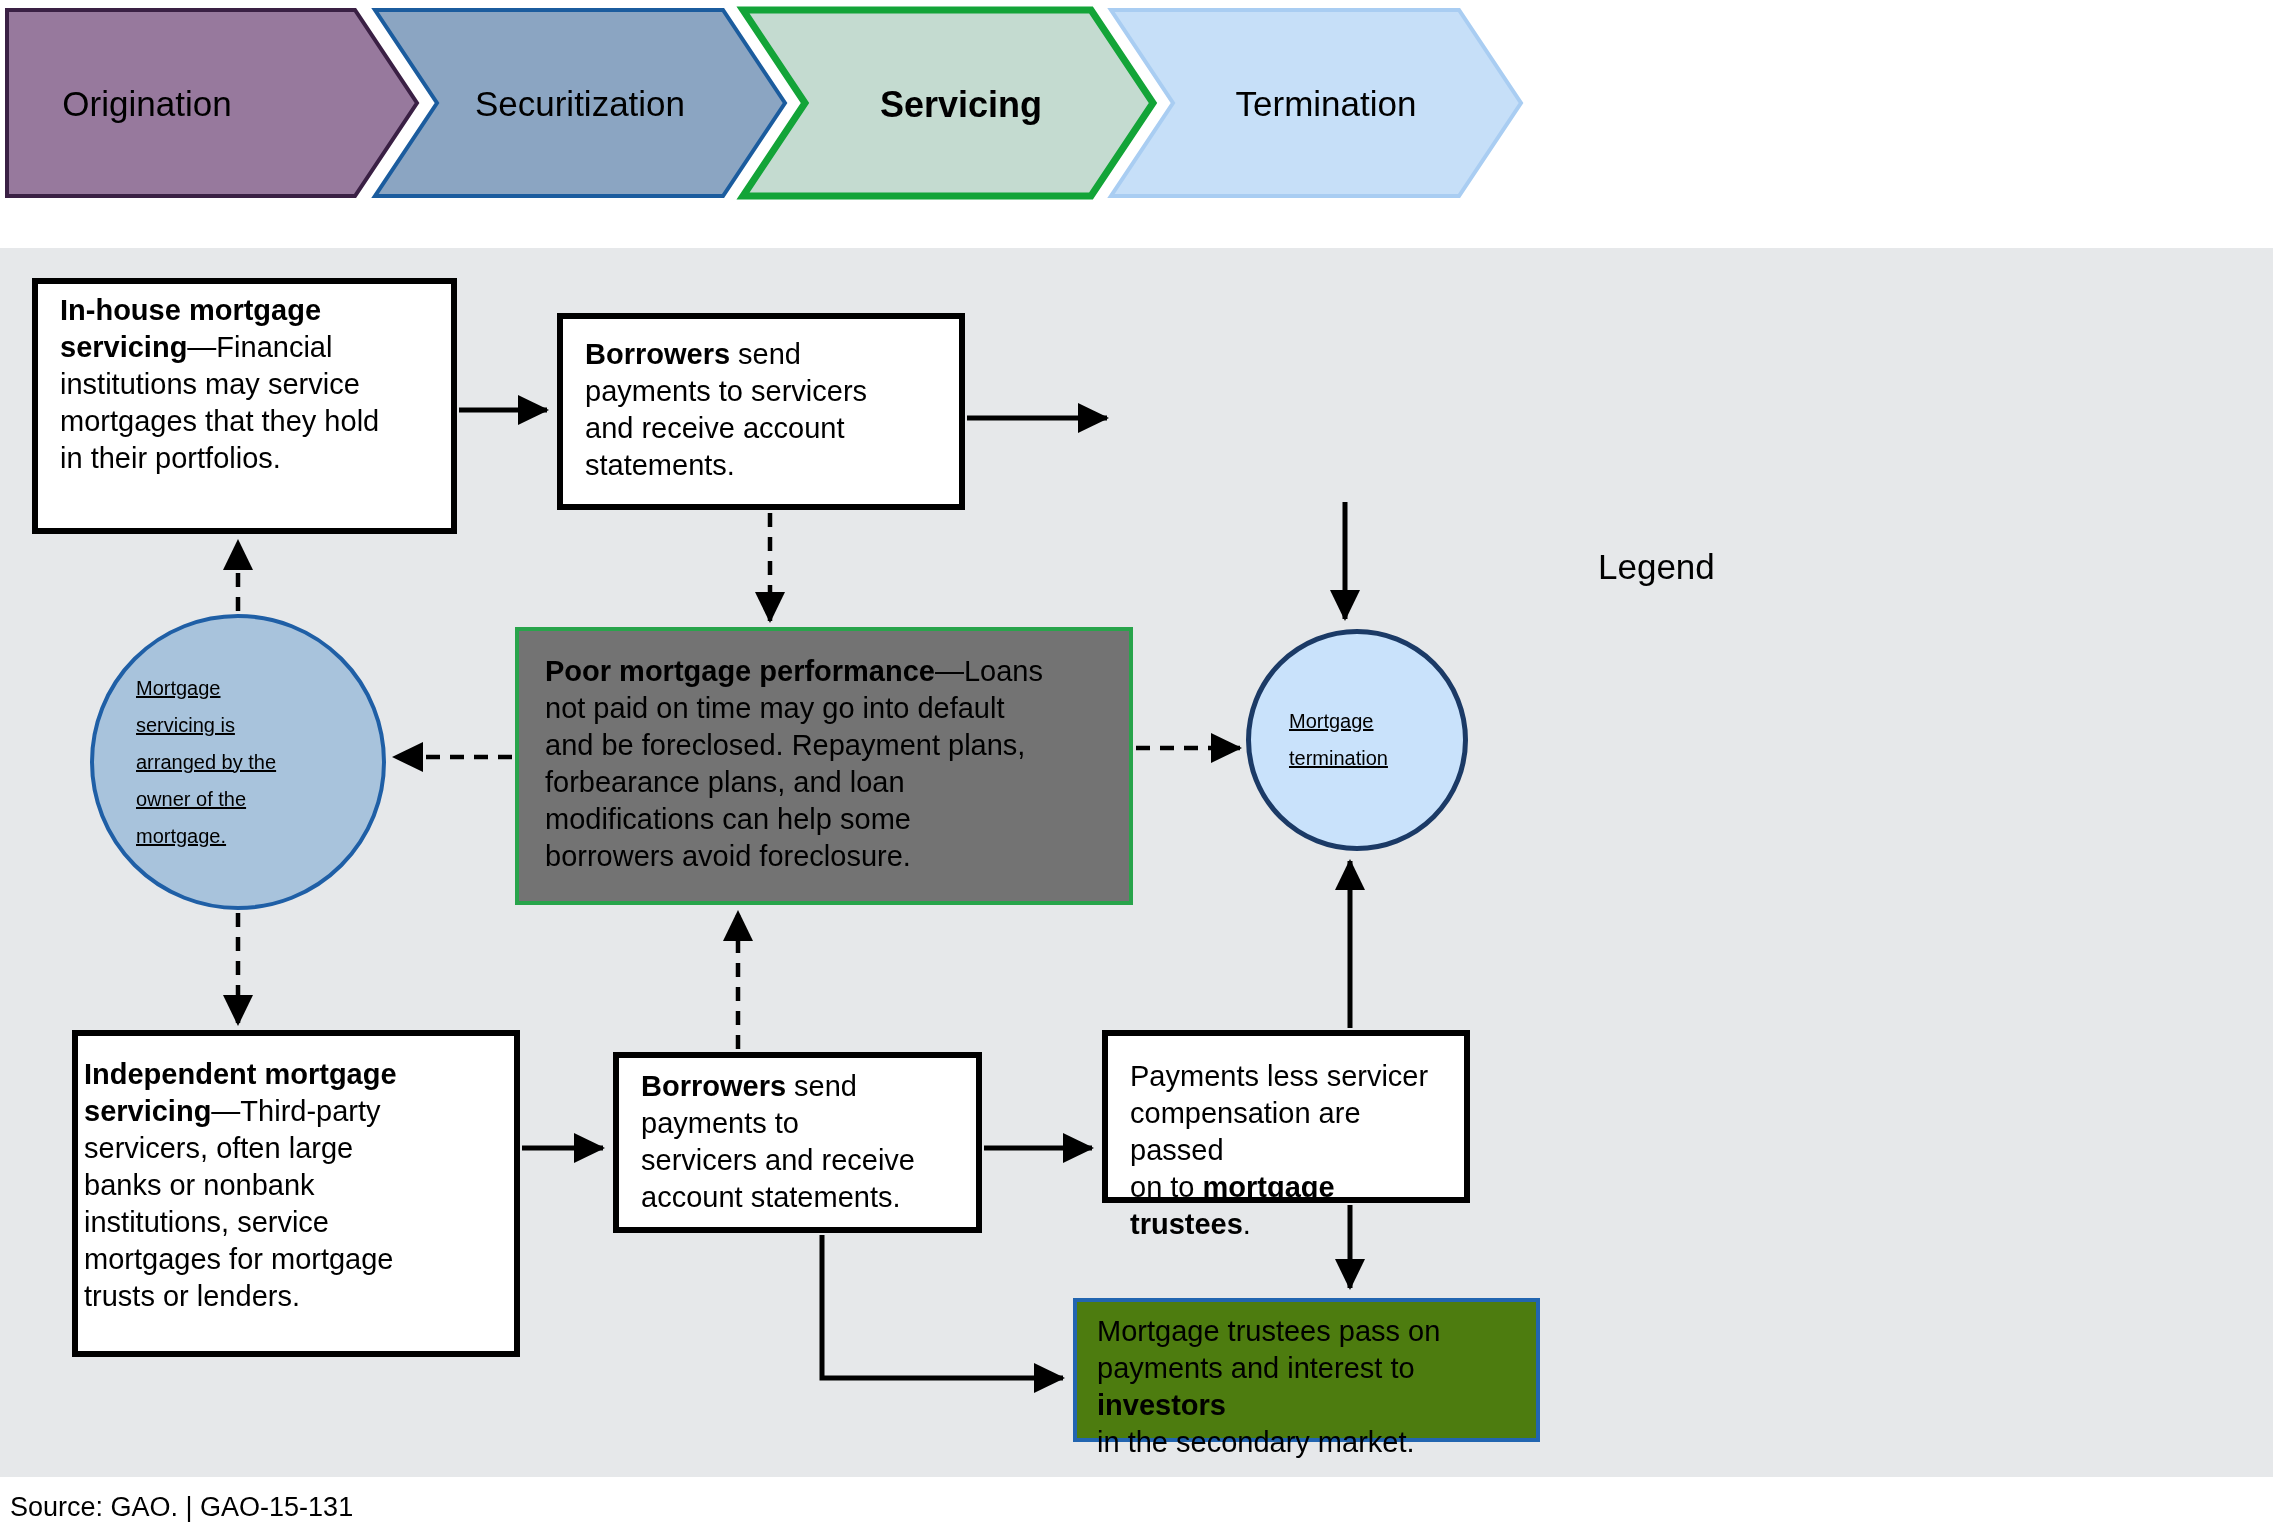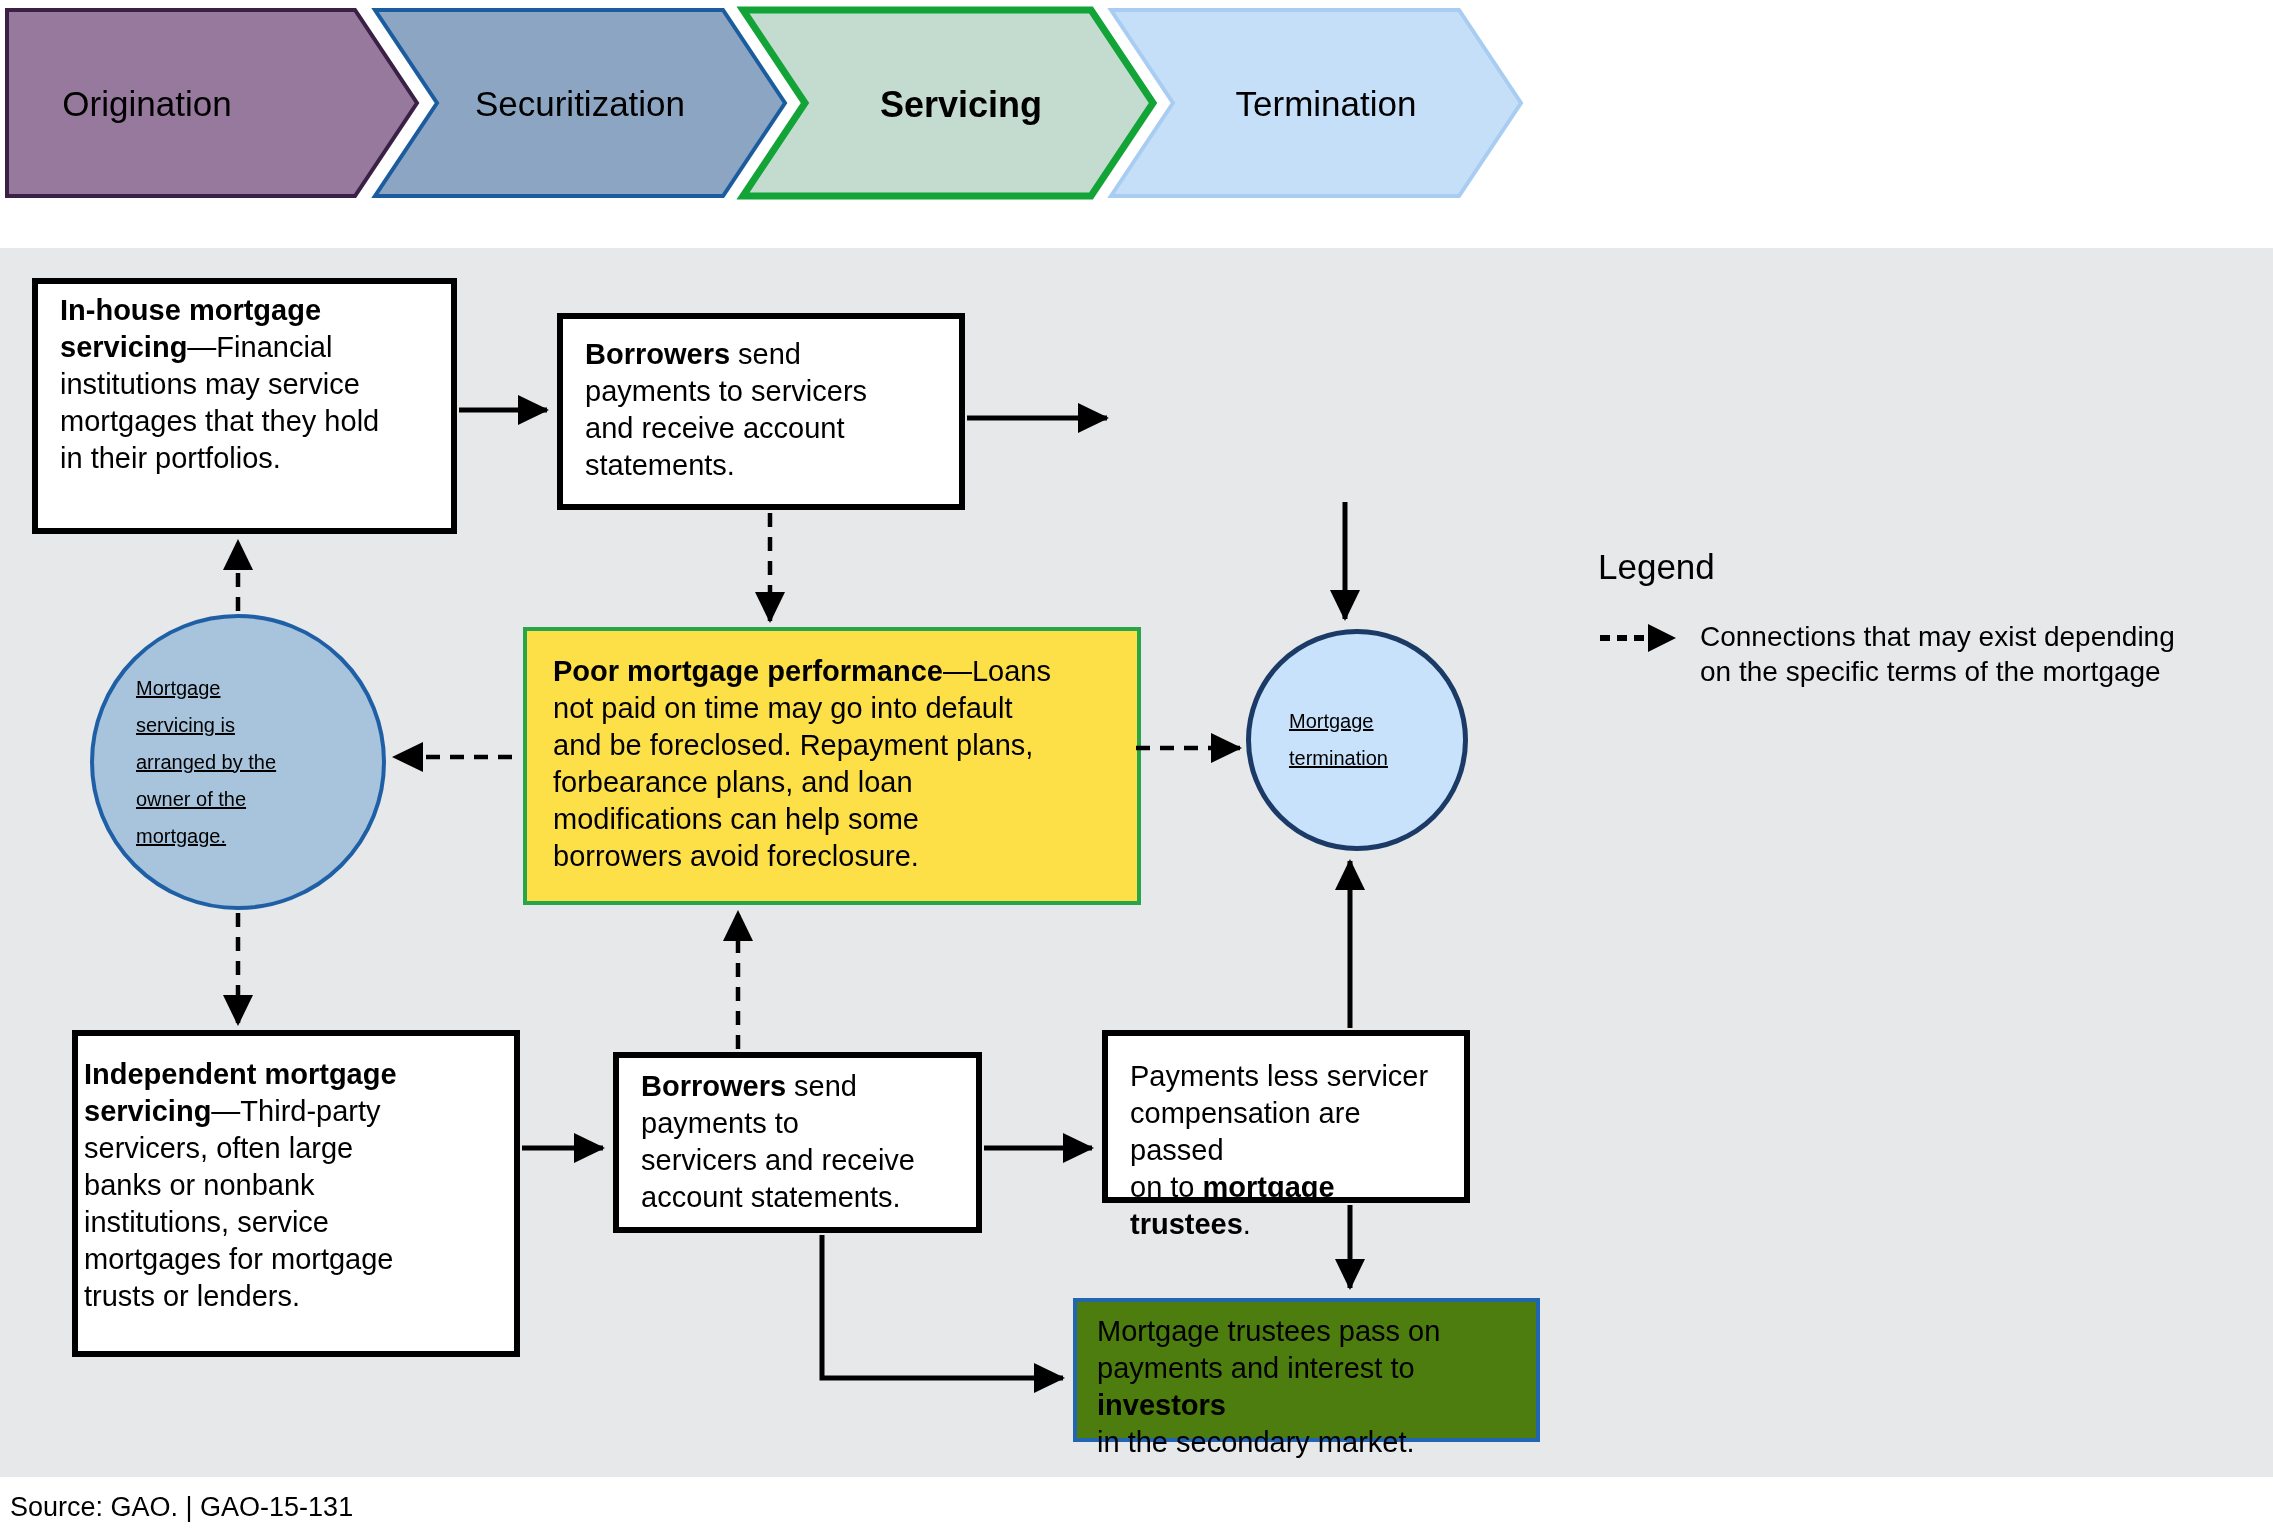--- a/index.html
+++ b/index.html
@@ -13,21 +13,21 @@
 
   .panel { position:absolute; left:0; top:248px; width:2273px; height:1229px; background:#e6e8ea; }
 
   .box {
     position:absolute; box-sizing:border-box; background:#ffffff;
     border:6px solid #000; font-size:29px; line-height:37px;
     white-space:pre-line; padding:8px 22px;
   }
   .box b, .circle b { font-weight:bold; }
 
-  .box.green { background:#fde047; border:4px solid #28a44b;margin-left:8px; }
+  .box.green { background:#737373; border:4px solid #28a44b; }
   .box.blue  { background:#4d7c0f; border:4px solid #2265b0; }
 
   .circle {
     position:absolute; box-sizing:border-box; border-radius:50%;
     display:flex; align-items:center; font-size:20px; line-height:37px;
     white-space:pre-line;
     text-decoration:underline;
   }
   .circle.owner { background:#a8c3dc; border:4px solid #1f5fa6; padding-left:42px; }
   .circle.termination { background:#c9e2fb; border:5px solid #1b3a66; padding-left:38px; }
@@ -140,25 +140,17 @@
     <line x1="238" y1="611" x2="238" y2="541" stroke="#000" stroke-width="4.5" stroke-dasharray="14 10" marker-end="url(#head)"></line>
     <line x1="238" y1="913" x2="238" y2="1024" stroke="#000" stroke-width="4.5" stroke-dasharray="14 10" marker-end="url(#head)"></line>
     <line x1="512" y1="757" x2="394" y2="757" stroke="#000" stroke-width="4.5" stroke-dasharray="14 10" marker-end="url(#head)"></line>
     <line x1="1136" y1="748" x2="1240" y2="748" stroke="#000" stroke-width="4.5" stroke-dasharray="14 10" marker-end="url(#head)"></line>
     <line x1="770" y1="513" x2="770" y2="621" stroke="#000" stroke-width="4.5" stroke-dasharray="14 10" marker-end="url(#head)"></line>
     <line x1="738" y1="1049" x2="738" y2="912" stroke="#000" stroke-width="4.5" stroke-dasharray="14 10" marker-end="url(#head)"></line>
   </svg>
 
   <div class="legend">
     <div class="legend-title">Legend</div>
-    <div class="legend-row">
-      <svg width="80" height="32">
-        <line x1="2" y1="16" x2="50" y2="16" stroke="#000" stroke-width="6" stroke-dasharray="10 7"></line>
-        <path d="M50,2 L78,16 L50,30 Z" fill="#000"></path>
-      </svg>
-      <div class="legend-text">Connections that may exist depending
-on the specific terms of the mortgage</div>
-    </div>
   </div>
 
   <div class="source">Source: GAO.  |  GAO-15-131</div>
 
 </div>
 
 </body></html>

